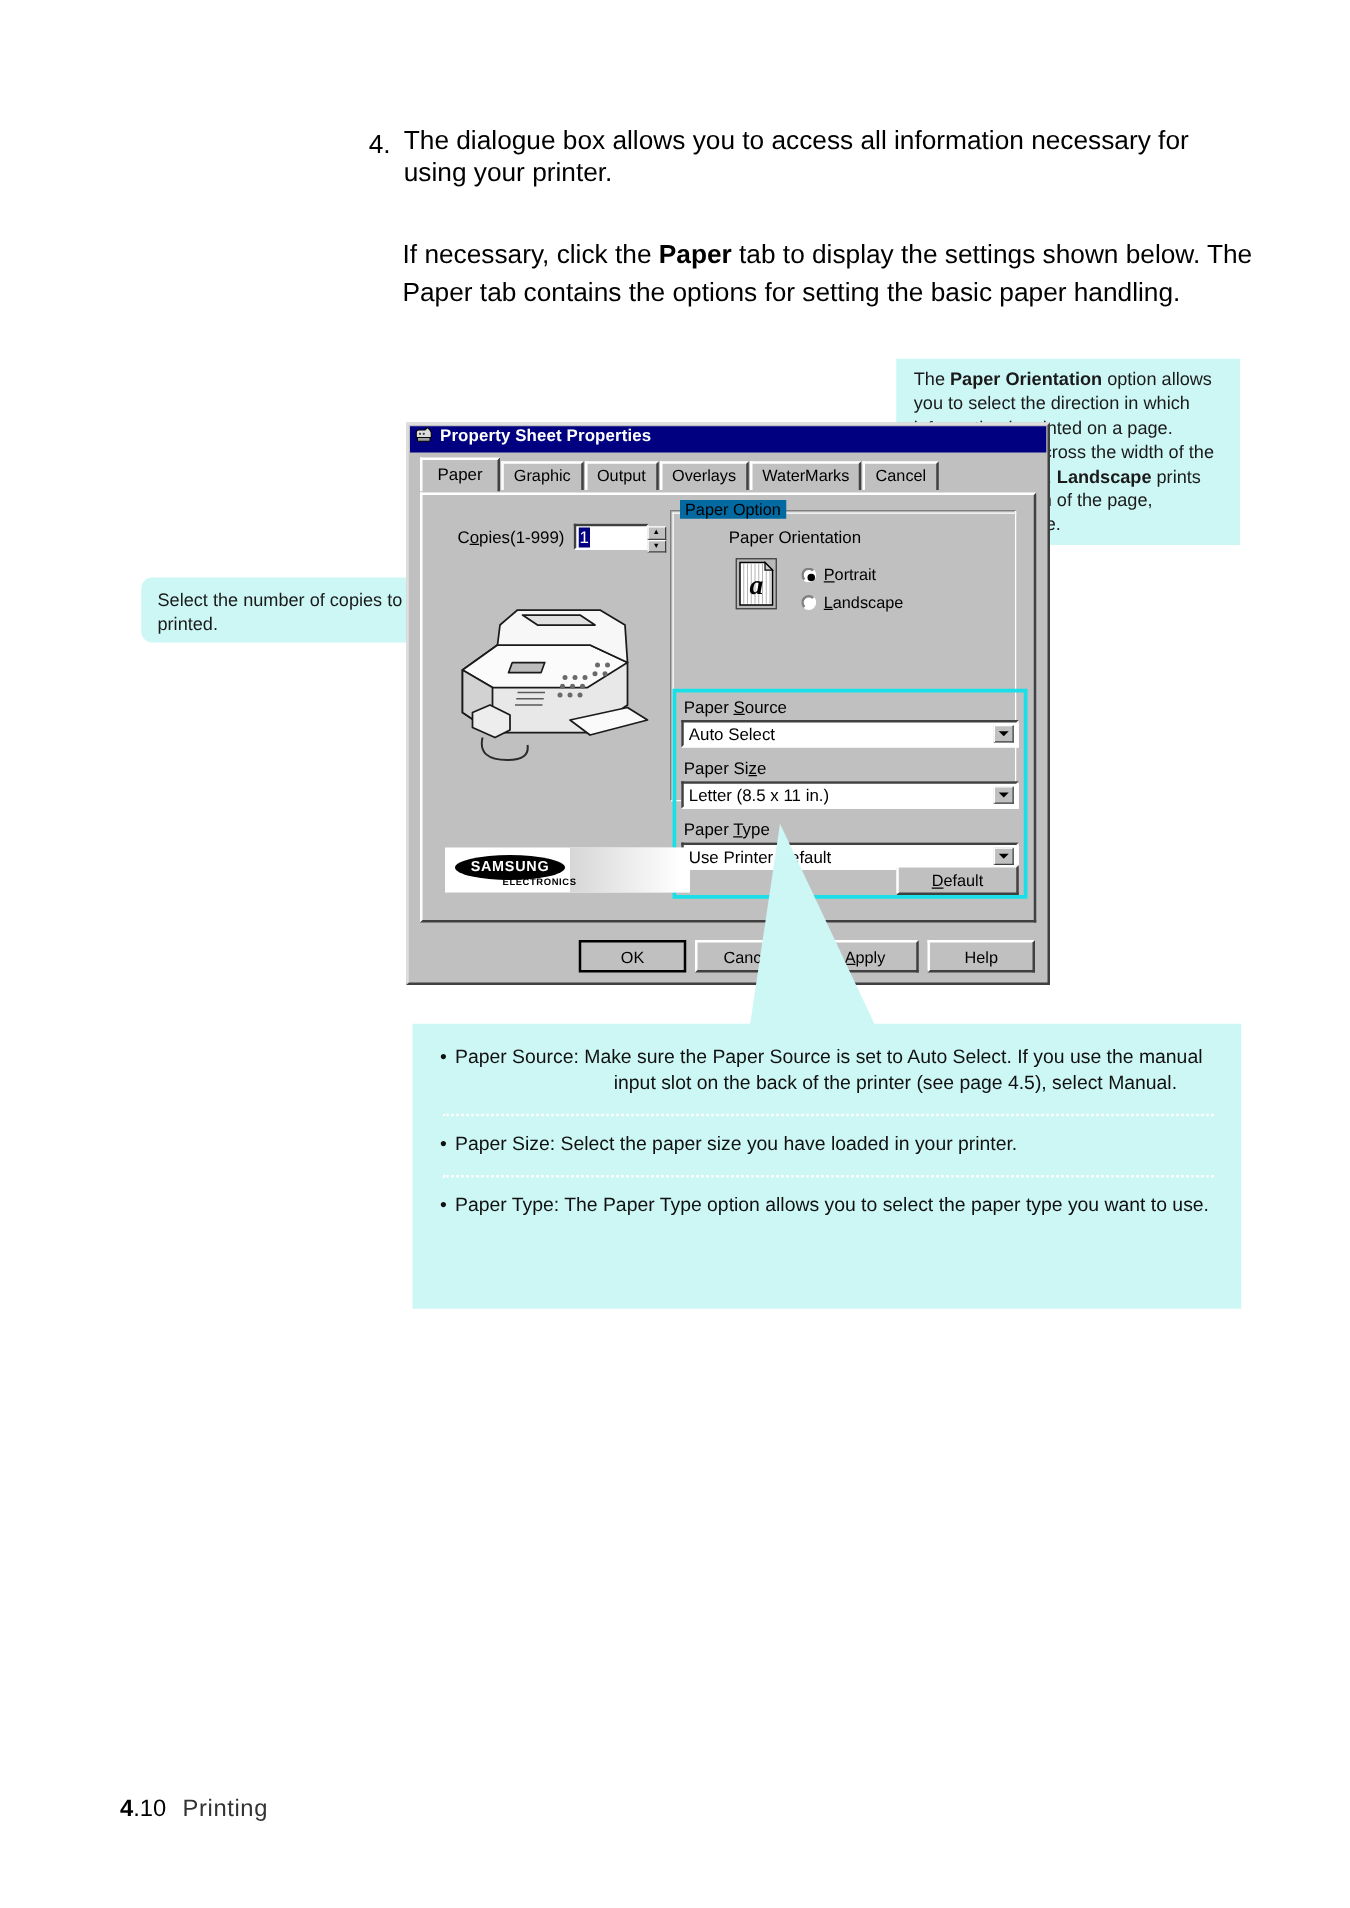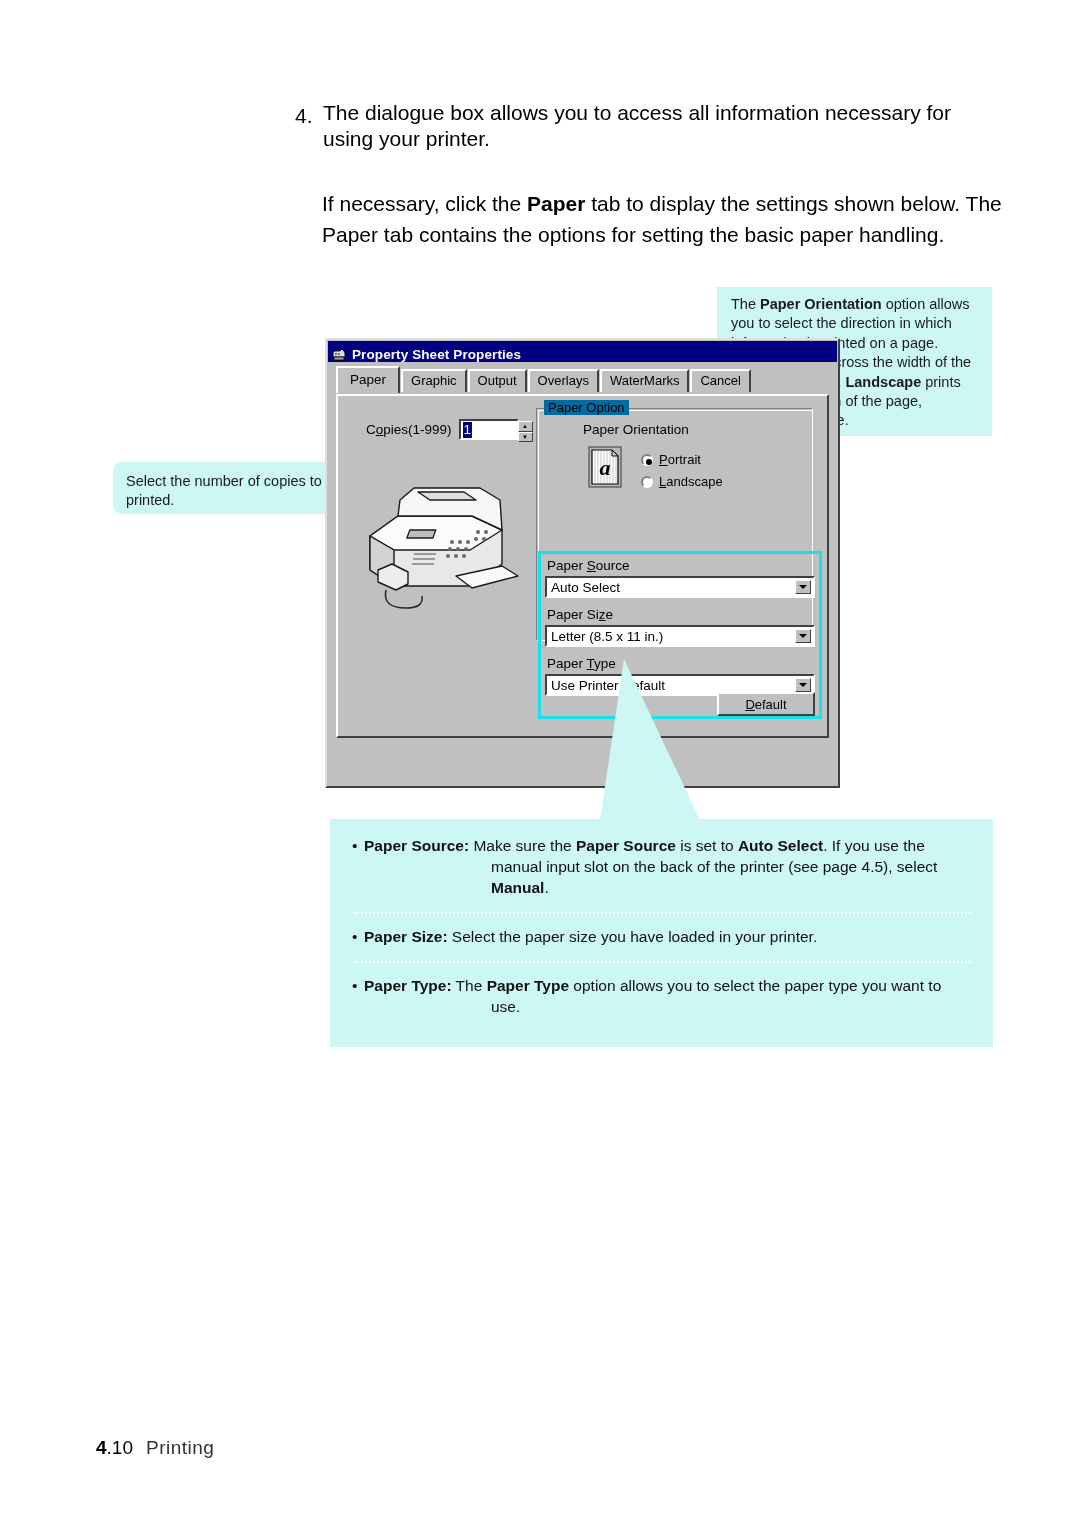--- a/index.html
+++ b/index.html
@@ -67,41 +67,41 @@
   #callout-bottom-pointer {
     position:absolute; left:600px; top:659px;
     width:0; height:0;
     border-left:24px solid transparent;
     border-right:76px solid transparent;
     border-bottom:161px solid #ccf7f5;
   }
   .bullet-row { display:flex; font-size:15.5px; line-height:21px; color:#111; }
   .bullet-dot { width:12px; flex:0 0 12px; }
   .bullet-body { flex:1; }
-  .bullet-body b { font-weight:bold; }
+  .bullet-body b { font-weight:normal; }
   .bullet-indent { padding-left:127px; text-indent:-127px; }
   .dotted-sep {
     border-top:2px dotted #ffffff;
     margin:14px 2px 12px 2px;
     height:0;
   }
 
   
   #dialog {
     position:absolute; left:325px; top:338px;
     width:515px; height:450px;
     background:#c0c0c0;
     border-top:2px solid #dfdfdf;
     border-left:2px solid #dfdfdf;
     border-right:2px solid #404040;
     border-bottom:2px solid #404040;
     font-family:"Liberation Sans", sans-serif;
   }
   #titlebar {
-    height:21px; background:#000080; display:flex; align-items:flex-end;
+    height:21px; background:#000080; display:flex; align-items:flex-start;
     padding:0 3px; margin:1px;
   }
   #titlebar-icon { width:16px; height:14px; margin-right:5px; flex:0 0 16px; }
   #titlebar-text { color:#fff; font-size:13.5px; font-weight:bold; letter-spacing:.1px; }
 
   
   #tabstrip { display:flex; align-items:flex-end; padding-left:9px; height:24px;
               margin-top:6px; position:relative; z-index:3; }
   .tab {
     background:#c0c0c0; font-size:13px; color:#000;
@@ -412,28 +412,42 @@
 
       <div class="field-label"><span>Paper </span><u>T</u><span>ype</span></div>
       <div class="combo">
         <div class="combo-text">Use Printer Default</div>
         <div class="combo-arrow">
             <span></span>
           </div>
       </div>
     </div>
 
+    <div id="samsung-logo">
+      <div id="samsung-fade"></div>
+      <div id="samsung-oval">SAMSUNG</div>
+      <div id="samsung-sub">ELECTRONICS</div>
+    </div>
 
     <div id="default-btn" class="win-btn">
         <u>D</u>
         <span>efault</span>
       </div>
 
   </div>
 
+  <div id="btnbar">
+    <div class="win-btn default-focus">OK</div>
+    <div class="win-btn">Cancel</div>
+    <div class="win-btn">
+        <u>A</u>
+        <span>pply</span>
+      </div>
+    <div class="win-btn">Help</div>
+  </div>
 
 </div>
 
 <div id="callout-bottom-pointer"></div>
 <div class="callout" id="callout-bottom">
 
   <div class="bullet-row">
     <div class="bullet-dot">•</div>
     <div class="bullet-body bullet-indent"><b>Paper Source:</b><span> Make sure the </span><b>Paper Source</b><span> is set to </span><b>Auto Select</b><span>. If you use the manual input slot on the back of the printer (see page 4.5), select </span><b>Manual</b><span>.</span></div>
   </div>

